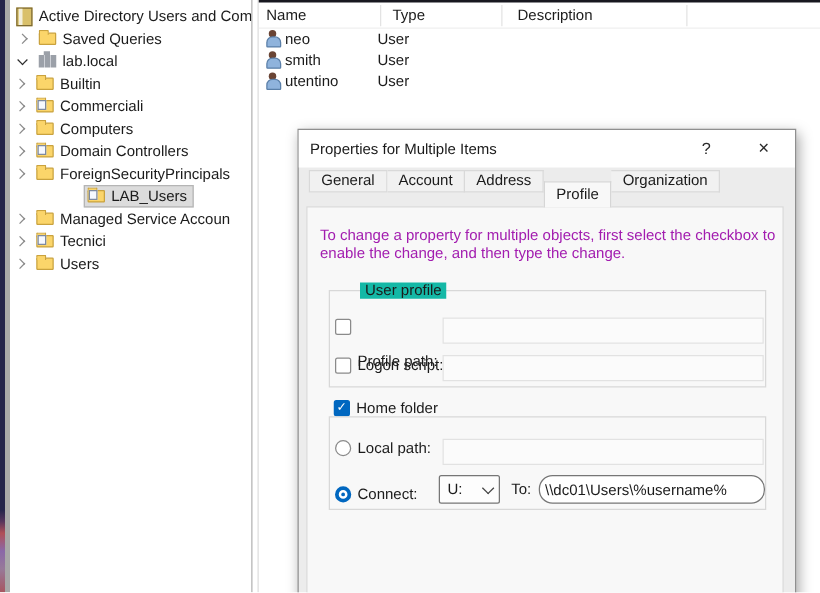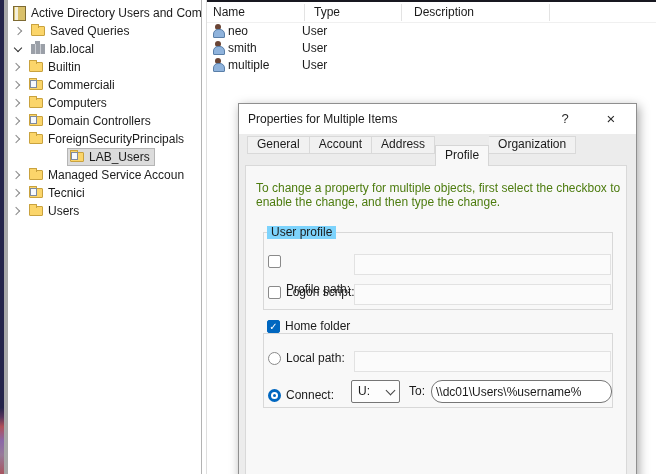--- a/index.html
+++ b/index.html
@@ -57,26 +57,26 @@
   .dlg-title{position:absolute;left:9px;top:0;line-height:30px;color:#1a1a1a;}
   .cap-btn{position:absolute;top:0;width:32px;height:30px;line-height:30px;text-align:center;color:#2b2b2b;font-size:13px;cursor:default;}
   .help-btn{right:55px;} .close-btn{right:9px;font-size:15px;}
 
   .tabstrip{position:absolute;left:8px;top:42px;height:20px;display:flex;align-items:flex-end;z-index:3;}
   .tab{height:13px;line-height:13px;padding:1px 9px 2px 9px;background:#f1f1f1;border:1px solid #d9d9d9;border-left:none;margin-bottom:12px;color:#1b1b1b;}
   .tab:first-child{border-left:1px solid #d9d9d9;}
   .tab.active{height:17px;line-height:17px;padding:1px 9px 2px 9px;background:#f8f8f8;border:1px solid #d6d6d6;border-bottom:none;margin-bottom:0;position:relative;z-index:4;}
 
   .tabpage{position:absolute;left:6px;top:61px;width:382px;height:330px;background:#f8f8f8;border:1px solid #d9d9d9;box-sizing:border-box;z-index:2;}
-  .desc{position:absolute;left:10px;top:15px;line-height:14px;color:#4d7c0f;}
+  .desc{position:absolute;left:10px;top:15px;line-height:14px;color:#a21caf;}
 
   .groupbox{position:absolute;border:1px solid #d8d8d8;background:transparent;box-sizing:border-box;}
   .grp-user-profile{left:17px;top:66px;width:350px;height:78px;}
   .grp-home-folder{left:17px;top:167px;width:350px;height:75px;}
-  .grp-legend{position:absolute;left:3px;top:-7px;background:#7dd3fc;padding:0 4px;line-height:13px;}
+  .grp-legend{position:absolute;left:24px;top:-7px;background:#14b8a6;padding:0 4px;line-height:13px;}
 
   .checkbox{position:absolute;width:13px;height:13px;background:#fff;border:1px solid #8a8a8a;border-radius:2px;box-sizing:border-box;}
   .checkbox.checked{background:#0067C0;border-color:#0067C0;color:#fff;font-size:10px;line-height:11px;text-align:center;}
   .radio{position:absolute;width:13px;height:13px;background:#fff;border:1px solid #8a8a8a;border-radius:50%;box-sizing:border-box;}
   .radio.selected{border:3.5px solid #0067C0;}
   .radio.selected::after{content:"";position:absolute;left:1.5px;top:1.5px;width:3px;height:3px;border-radius:50%;background:#0067C0;}
 
   .ctl-label{position:absolute;line-height:13px;white-space:nowrap;}
   .tfield{position:absolute;background:#fbfbfb;border:1px solid #e2e2e2;box-sizing:border-box;}
   .tfield.enabled{background:#ffffff;border:1px solid #767676;border-radius:11px;padding:4px 4px 0 4px;white-space:nowrap;overflow:hidden;}
@@ -232,21 +232,21 @@
           <span class="ldesc"></span>
         </div>
         <div class="lrow">
           <span class="icon-user"></span>
           <span class="lname">smith</span>
           <span class="ltype">User</span>
           <span class="ldesc"></span>
         </div>
         <div class="lrow">
           <span class="icon-user"></span>
-          <span class="lname">multiple</span>
+          <span class="lname">utentino</span>
           <span class="ltype">User</span>
           <span class="ldesc"></span>
         </div>
       </div>
   </div>
 
   <div class="dialog">
     <div class="titlebar">
       <span class="dlg-title">Properties for Multiple Items</span>
       <span class="cap-btn help-btn">?</span>

